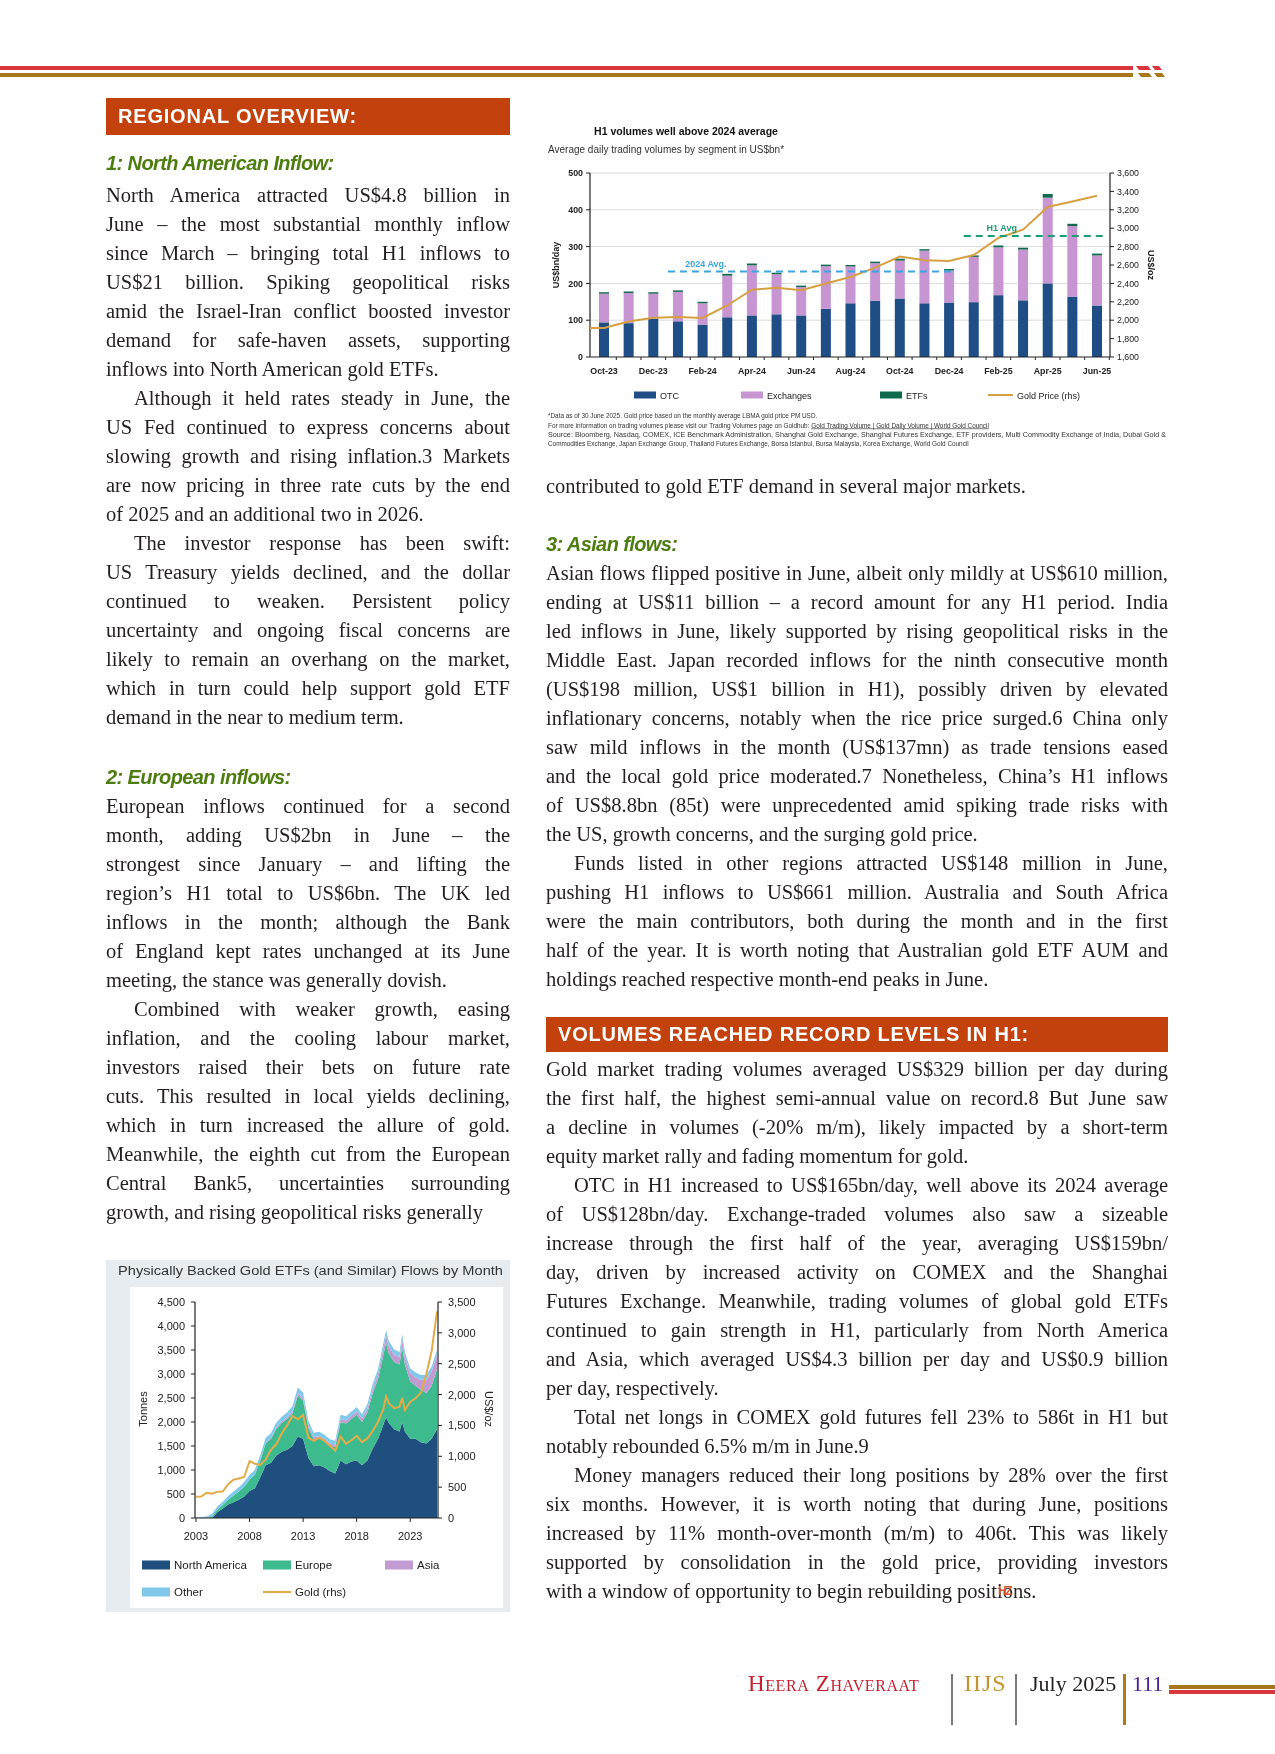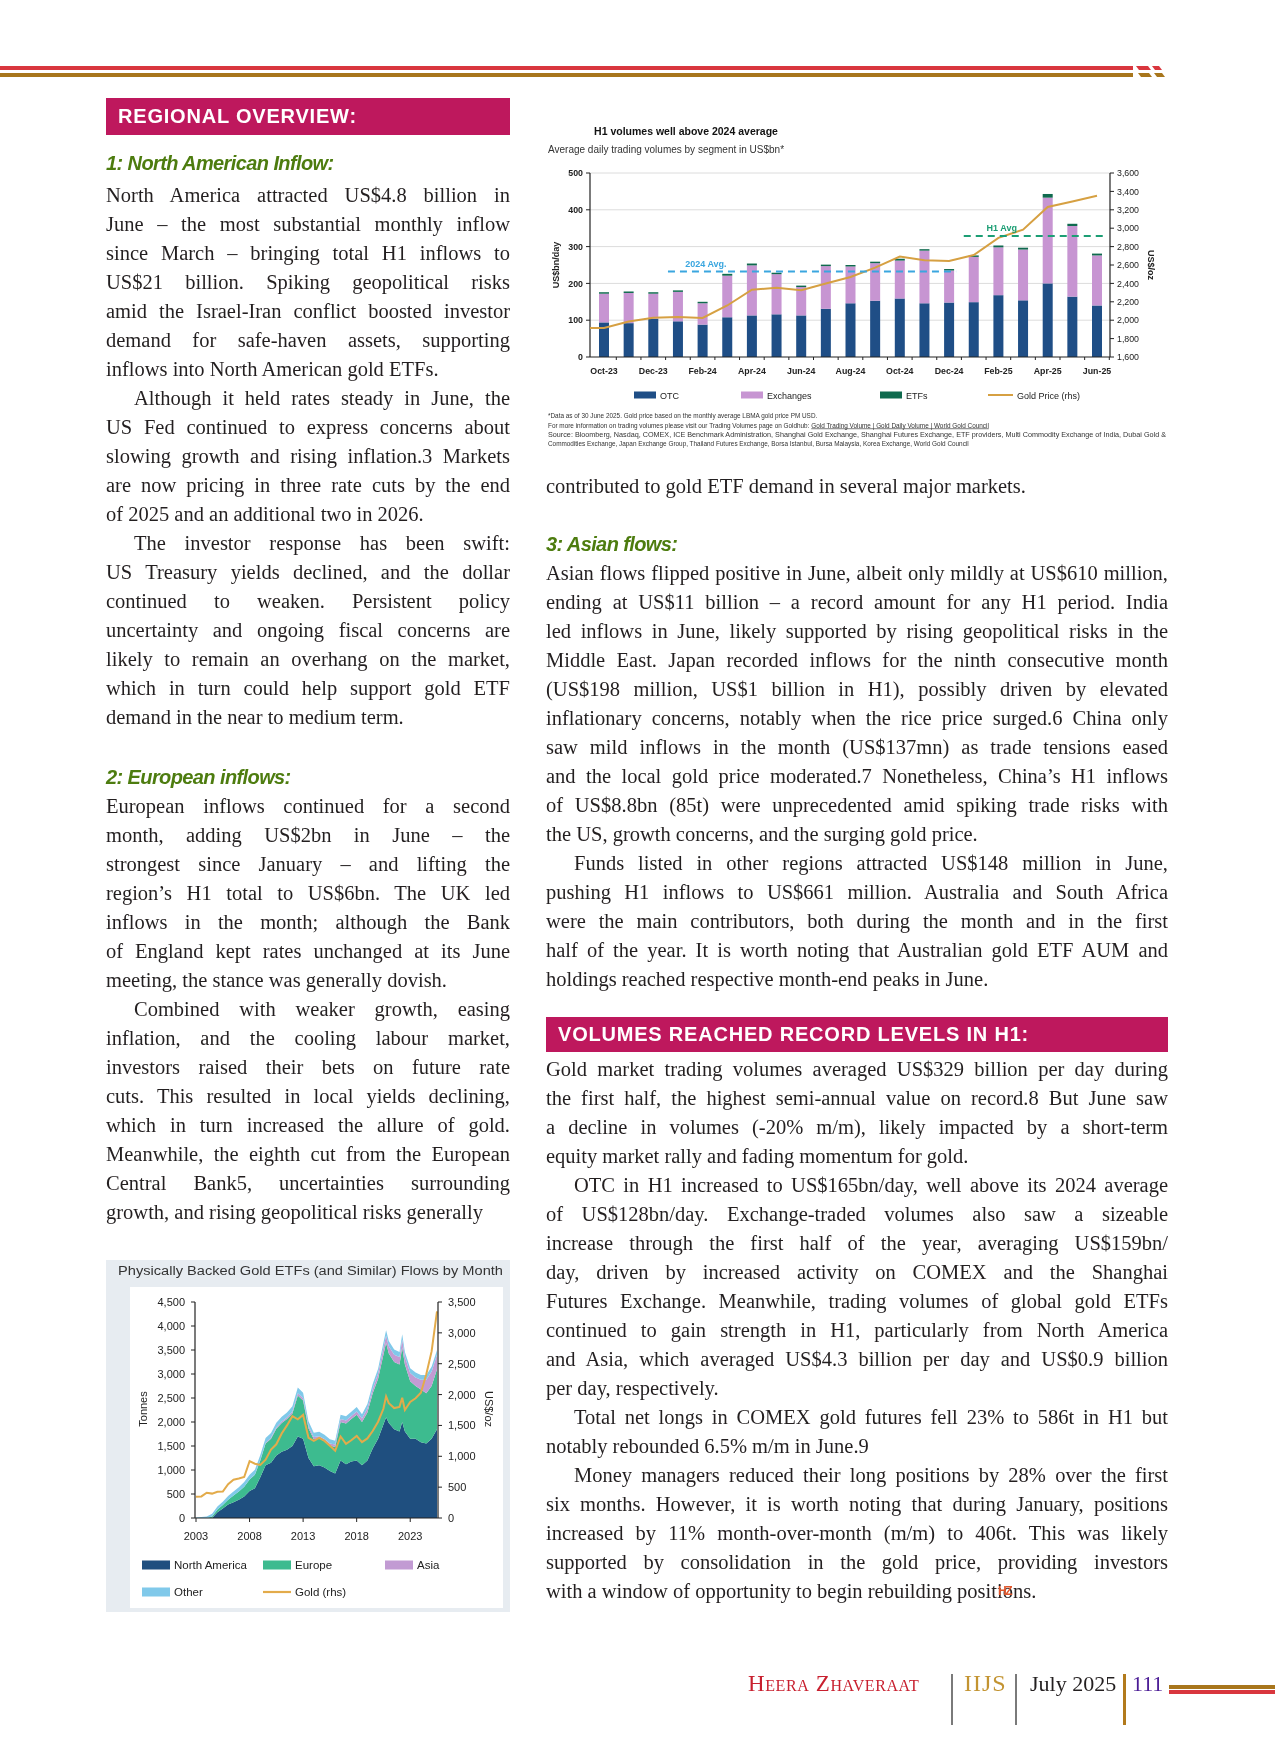--- a/index.html
+++ b/index.html
@@ -9,21 +9,21 @@
     font-family:"Liberation Serif", serif;
   }
 
   
   .rule-red  { position:absolute; left:0; top:66px; width:1133px; height:4px; background:#d9363e; }
   .rule-gold { position:absolute; left:0; top:73px; width:1133px; height:4px; background:#a8761c; }
   #header-slashes { position:absolute; left:1128px; top:60px; }
 
   
   .banner {
-    position:absolute; background:#be185d; color:#ffffff;
+    position:absolute; background:#c2410c; color:#ffffff;
     font-family:"Liberation Sans", sans-serif; font-weight:bold;
     font-size:20px; letter-spacing:0.8px; line-height:36px;
     padding-left:12px; box-sizing:border-box; white-space:nowrap;
   }
   #banner-regional { left:106px; top:98px; width:404px; height:37px; }
   #banner-volumes  { left:546px; top:1017px; width:622px; height:35px; line-height:35px; }
 
   
   .sec-head {
     position:absolute; font-family:"Liberation Sans", sans-serif;
@@ -413,21 +413,21 @@
     <div class="ln">continued to gain strength in H1, particularly from North America</div>
     <div class="ln">and Asia, which averaged US$4.3 billion per day and US$0.9 billion</div>
     <div class="ln last">per day, respectively.</div>
   </div>
 <div id="p-vol-3" class="para col-right indent">
     <div class="ln">Total net longs in COMEX gold futures fell 23% to 586t in H1 but</div>
     <div class="ln last">notably rebounded 6.5% m/m in June.9</div>
   </div>
 <div id="p-vol-4" class="para col-right indent">
     <div class="ln">Money managers reduced their long positions by 28% over the first</div>
-    <div class="ln">six months. However, it is worth noting that during January, positions</div>
+    <div class="ln">six months. However, it is worth noting that during June, positions</div>
     <div class="ln">increased by 11% month-over-month (m/m) to 406t. This was likely</div>
     <div class="ln">supported by consolidation in the gold price, providing investors</div>
     <div class="ln last">with a window of opportunity to begin rebuilding positions.</div>
   </div>
 <div id="end-mark">HZ</div>
 
 <div id="foot-pub" class="foot-text">Heera Zhaveraat</div>
 <div id="foot-div-1" class="foot-div"></div>
 <div id="foot-show" class="foot-text">IIJS</div>
 <div id="foot-div-2" class="foot-div"></div>

